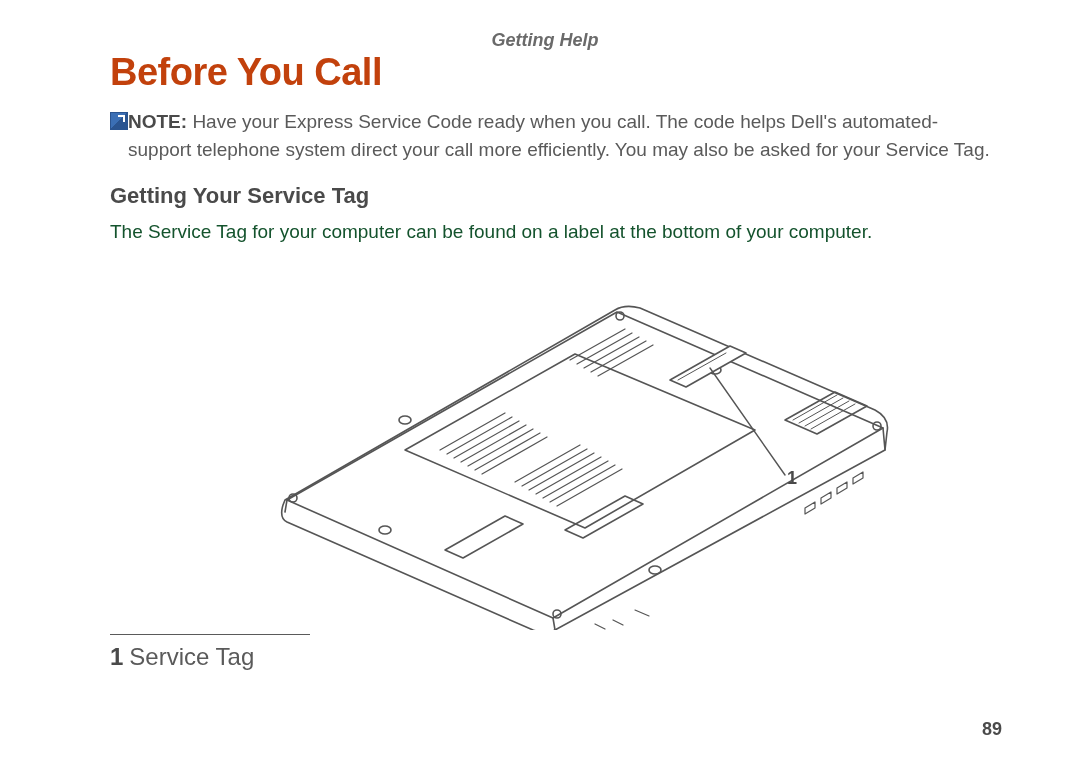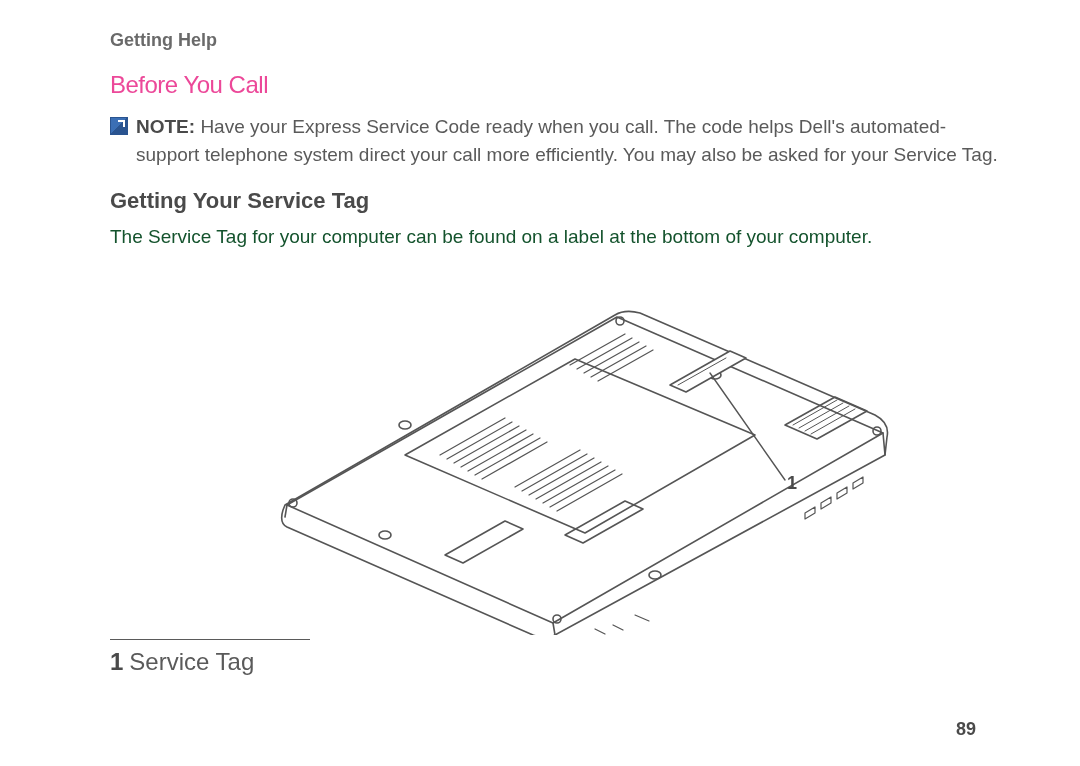--- a/index.html
+++ b/index.html
@@ -6,38 +6,38 @@
   body {
     width: 1080px;
     height: 766px;
     background: #fff;
     font-family: "Segoe UI", "Helvetica Neue", Arial, sans-serif;
     color: #5a5a5a;
     position: relative;
     padding: 30px 80px 30px 110px;
   }
   .running-head {
-    text-align: left;
+    text-align: center;
     font-weight: 600;
     font-size: 18px;
     color: #6a6a6a;
-    margin-bottom: 20px;
     margin-right: 20px;
+    font-style: italic;
   }
   h1 {
-    font-size: 24px;
-    font-weight: 400;
-    color: #ec4899;
+    font-size: 38px;
+    font-weight: 700;
+    color: #c2410c;
     margin-bottom: 14px;
     letter-spacing: -0.5px;
   }
   .note-block {
     display: flex;
     align-items: flex-start;
-    gap: 8px;
+    gap: 0;
     margin-bottom: 20px;
     font-size: 19px;
     line-height: 1.45;
     color: #5a5a5a;
   }
   .note-icon {
     flex: 0 0 18px;
     width: 18px;
     height: 18px;
     margin-top: 4px;
@@ -88,21 +88,21 @@
   .legend hr {
     width: 200px;
     border: none;
     border-top: 1.5px solid #5a5a5a;
     margin-bottom: 8px;
   }
   .legend .num { font-weight: 700; color: #4a4a4a; margin-right: 6px; }
   .page-num {
     position: absolute;
     bottom: 26px;
-    right: 104px;
+    right: 78px;
     font-weight: 700;
     font-size: 18px;
     color: #4a4a4a;
   }
 </style>
 </head>
 <body>
 
 <div class="running-head">Getting Help</div>
 

